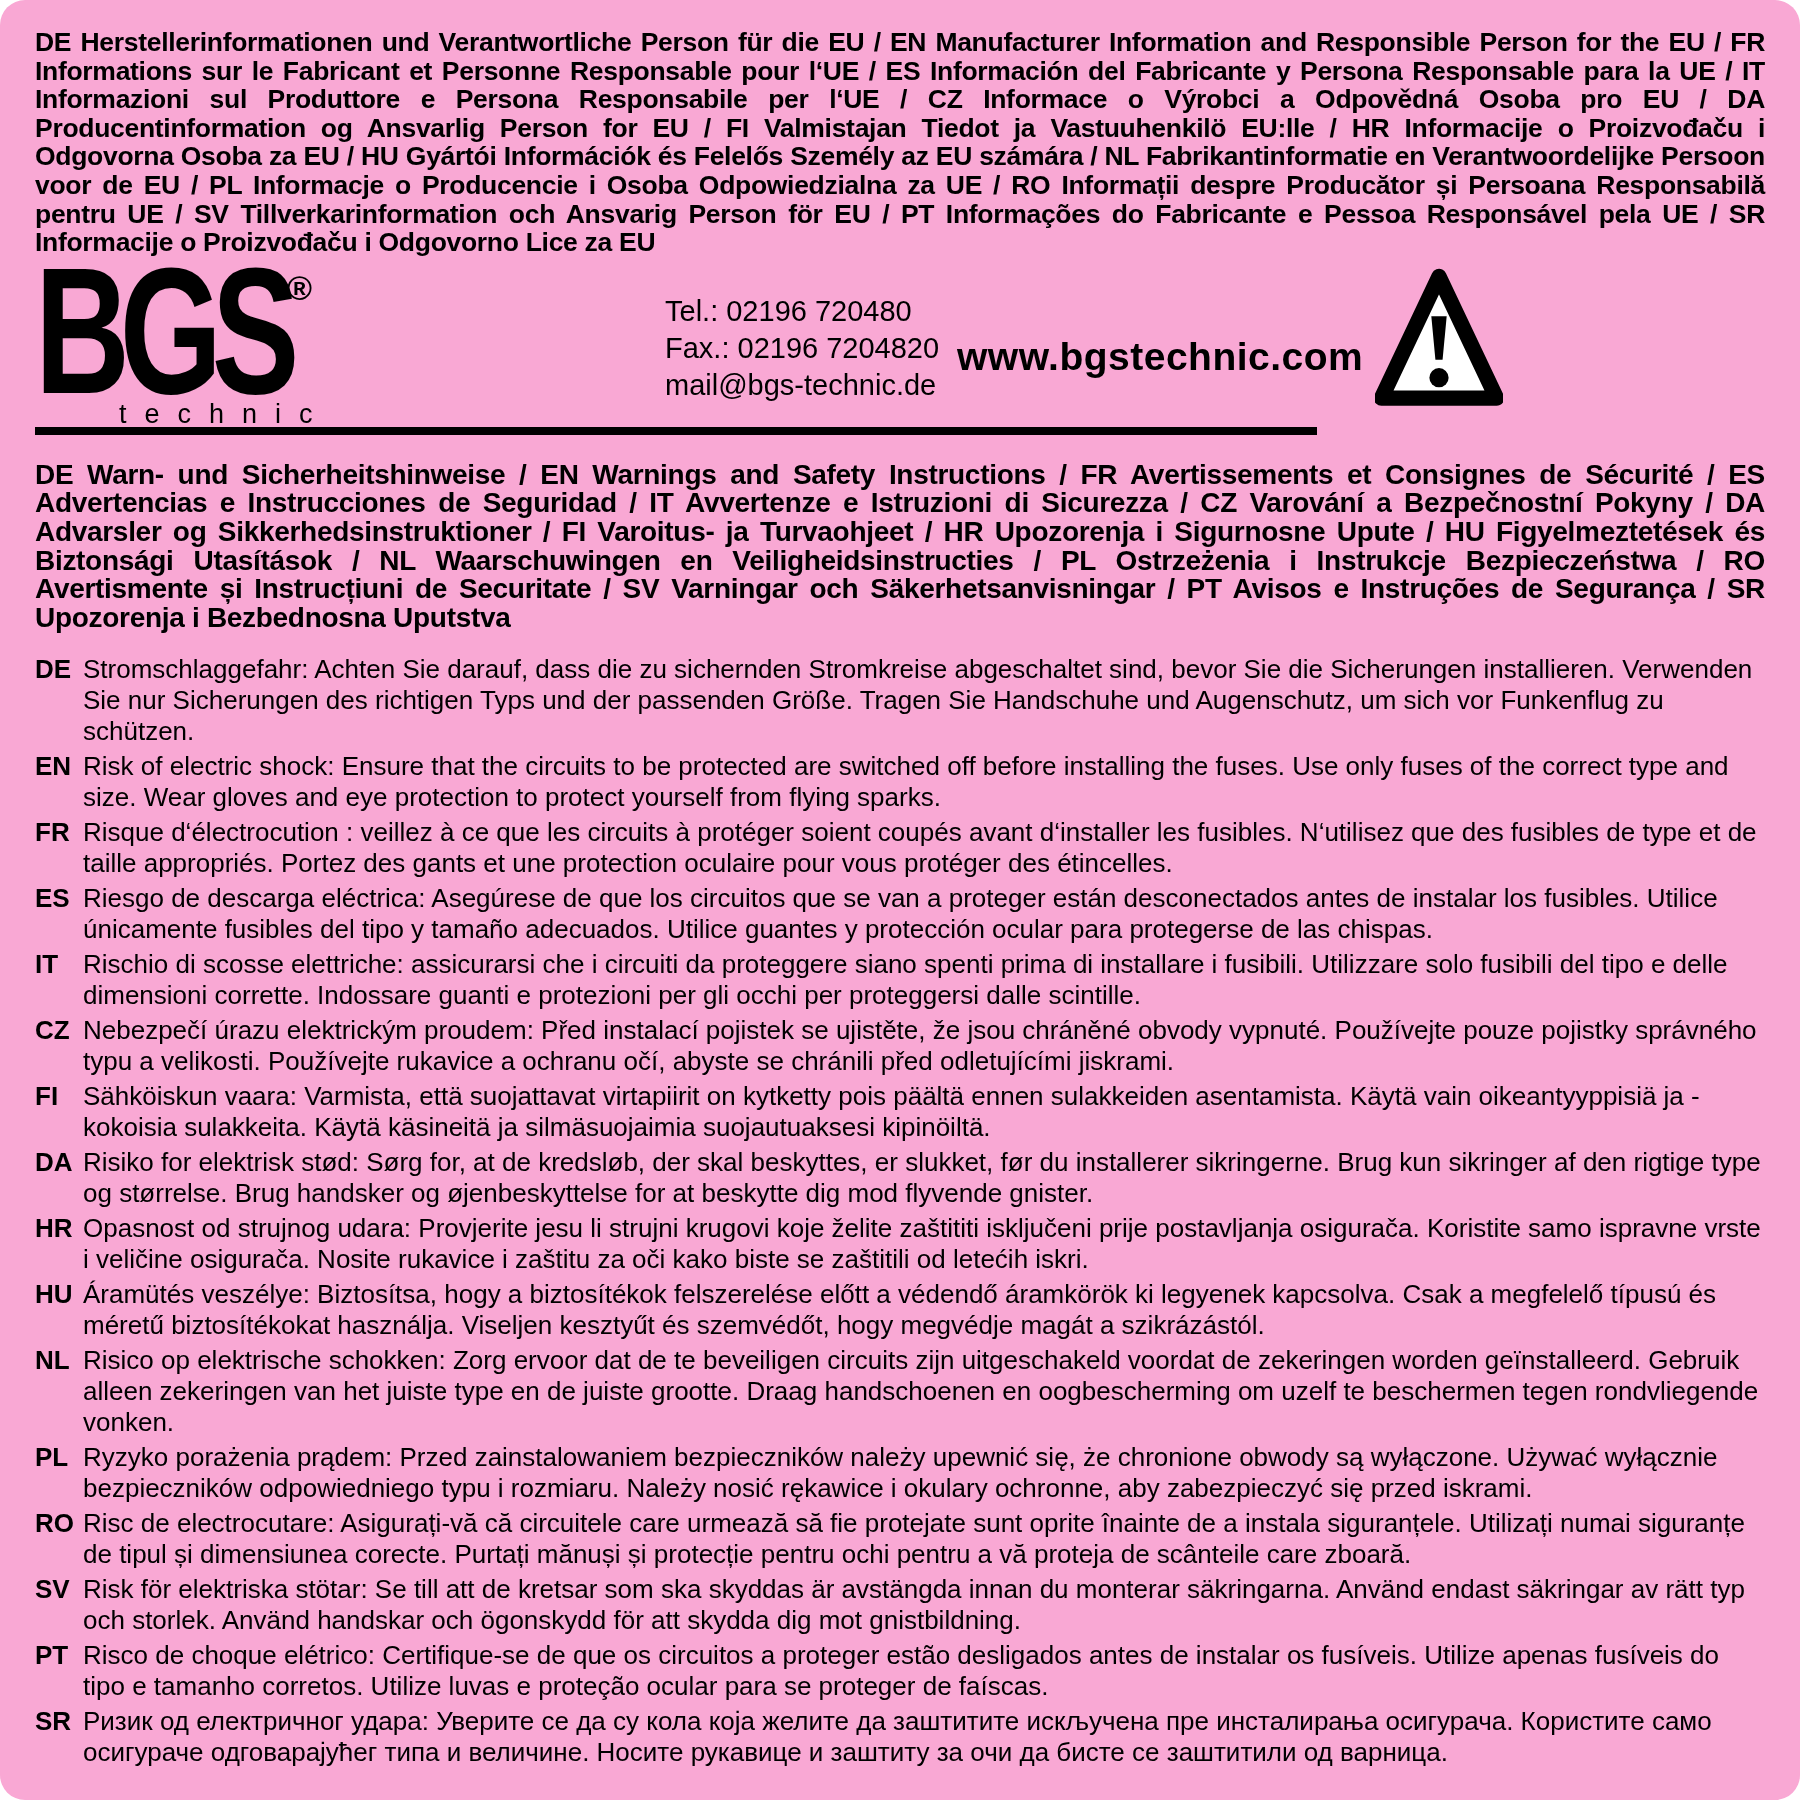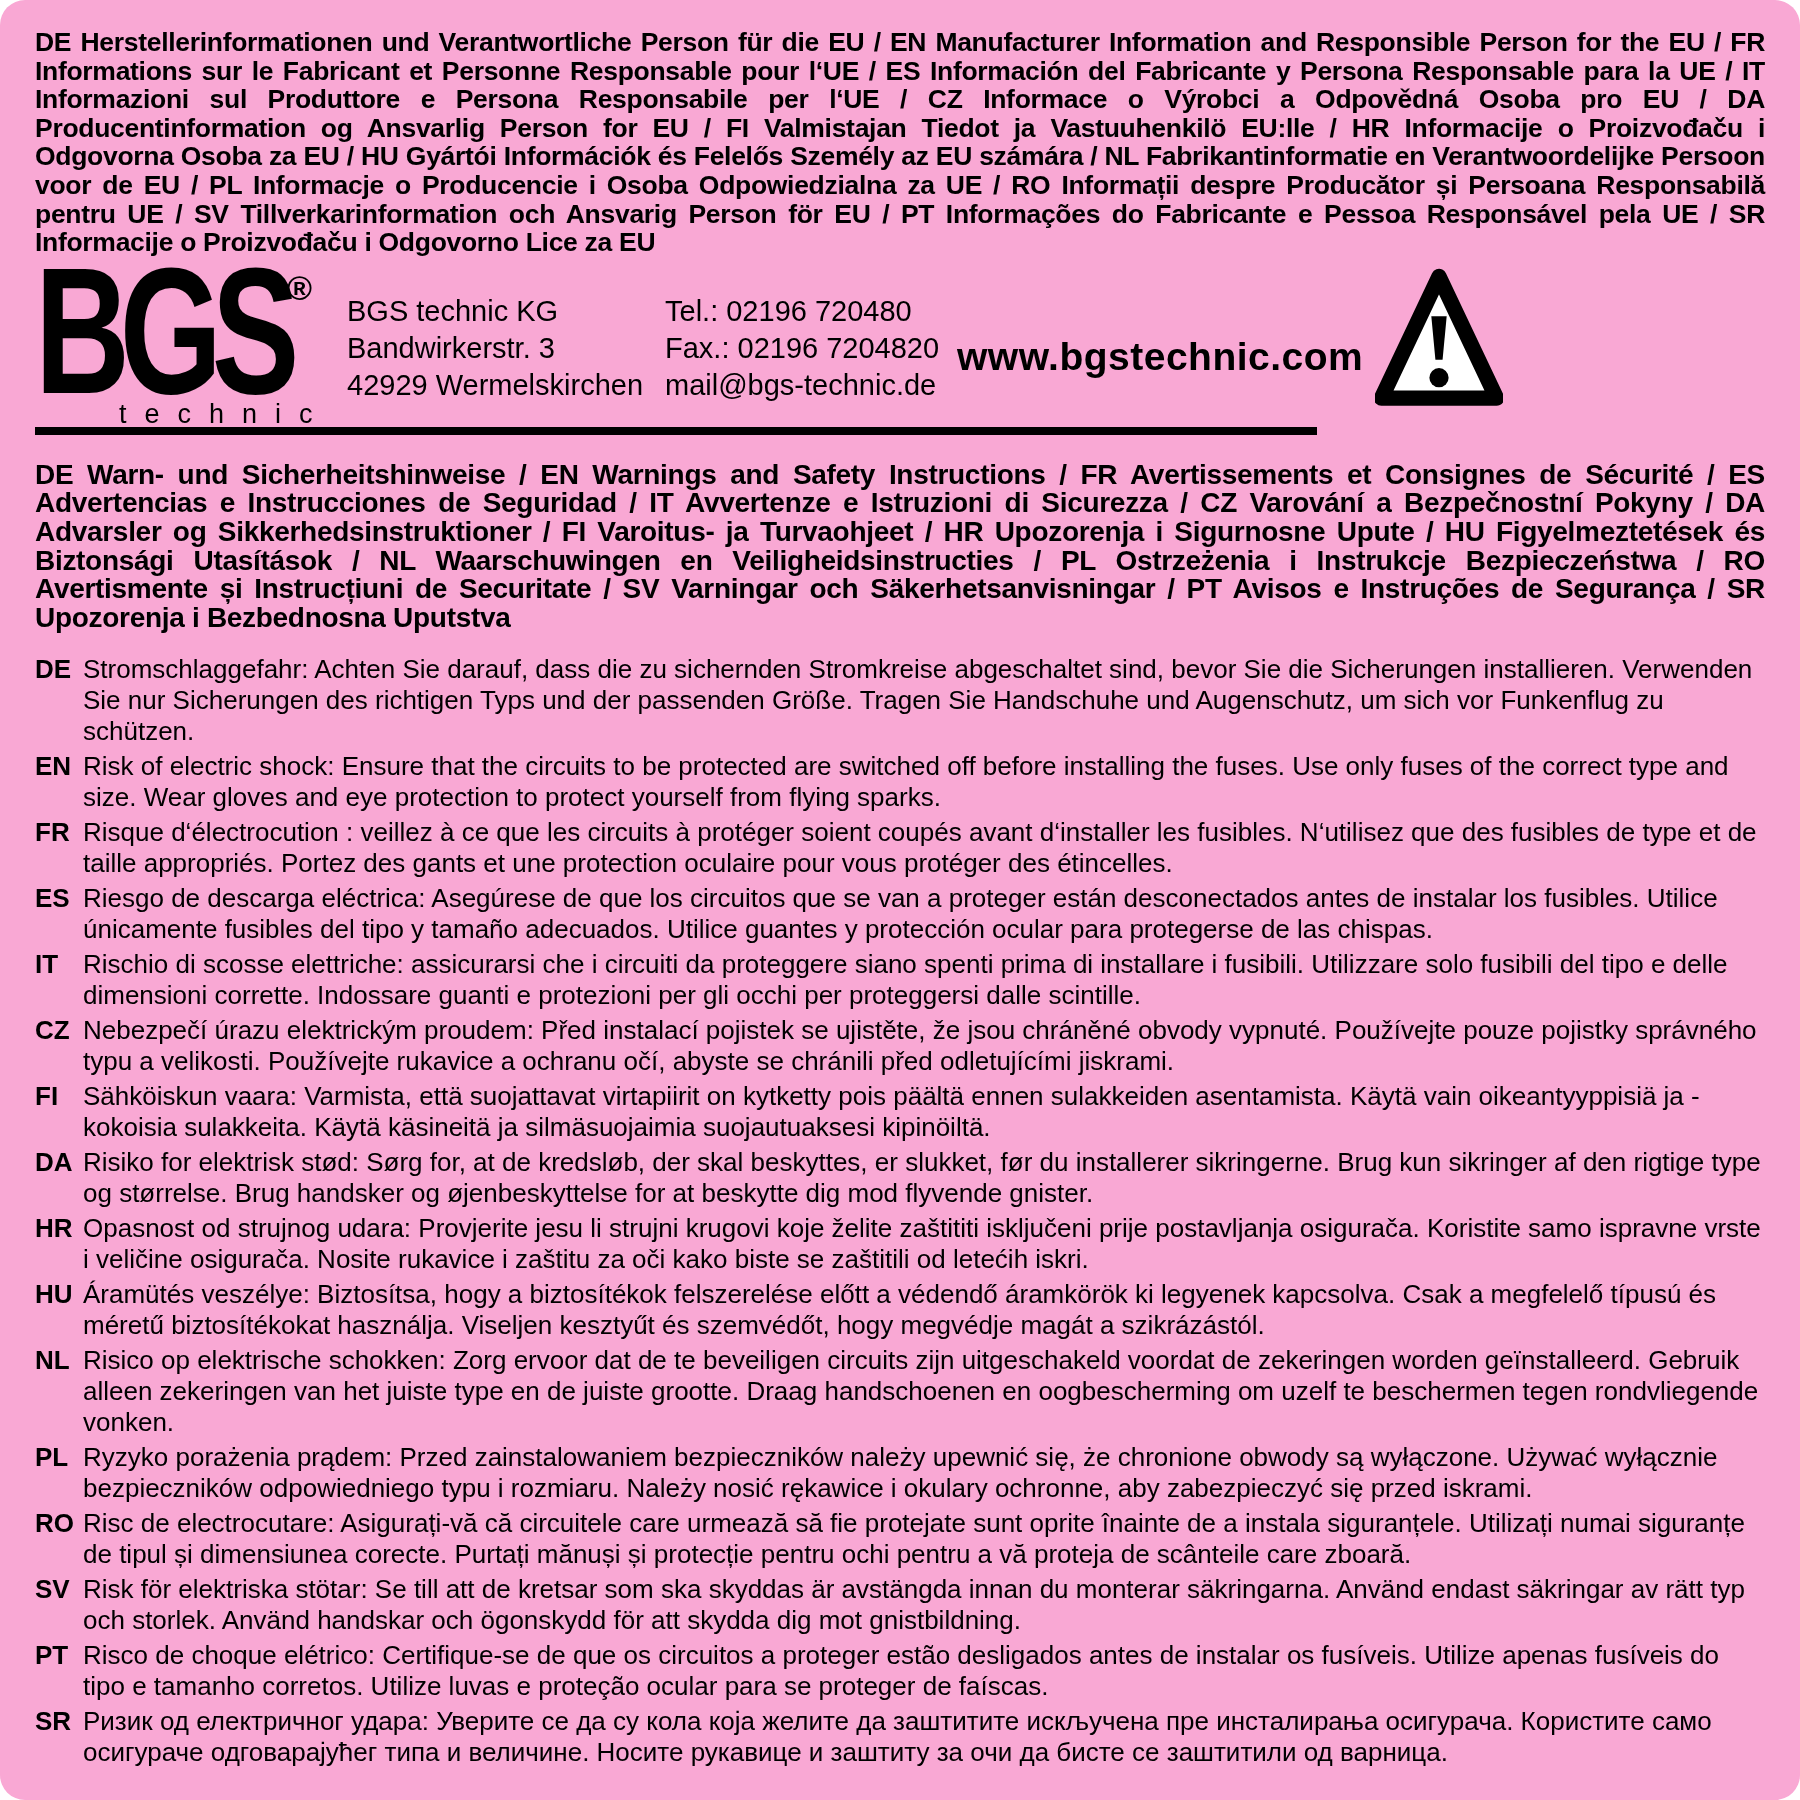--- a/index.html
+++ b/index.html
@@ -90,25 +90,20 @@
 
   <div class="hdr">DE Herstellerinformationen und Verantwortliche Person für die EU  /  EN Manufacturer Information and Responsible Person for the EU  /  FR Informations sur le Fabricant et Personne Responsable pour l‘UE  /  ES Información del Fabricante y Persona Responsable para la UE  /  IT Informazioni sul Produttore e Persona Responsabile per l‘UE  /  CZ Informace o Výrobci a Odpovědná Osoba pro EU  /  DA Producentinformation og Ansvarlig Person for EU  /  FI Valmistajan Tiedot ja Vastuuhenkilö EU:lle  /  HR Informacije o Proizvođaču i Odgovorna Osoba za EU  /  HU Gyártói Információk és Felelős Személy az EU számára  /  NL Fabrikantinformatie en Verantwoordelijke Persoon voor de EU  /  PL Informacje o Producencie i Osoba Odpowiedzialna za UE  /  RO Informații despre Producător și Persoana Responsabilă pentru UE  /  SV Tillverkarinformation och Ansvarig Person för EU  /  PT Informações do Fabricante e Pessoa Responsável pela UE  /  SR Informacije o Proizvođaču i Odgovorno Lice za EU</div>
 
   <div class="brand-row">
     <div class="logo">
       <span class="logo-bgs">BGS</span>
       <span class="logo-reg">®</span>
       <div class="logo-sub">technic</div>
     </div>
 
-    <div class="addr">
-      <div>BGS technic KG</div>
-      <div>Bandwirkerstr. 3</div>
-      <div>42929 Wermelskirchen</div>
-    </div>
 
     <div class="contact">
       <div>Tel.: 02196 720480</div>
       <div>Fax.: 02196 7204820</div>
       <div>mail@bgs-technic.de</div>
     </div>
 
     <div class="website">www.bgstechnic.com</div>
 
     <svg class="tri" viewBox="0 0 100 114" xmlns="http://www.w3.org/2000/svg">

